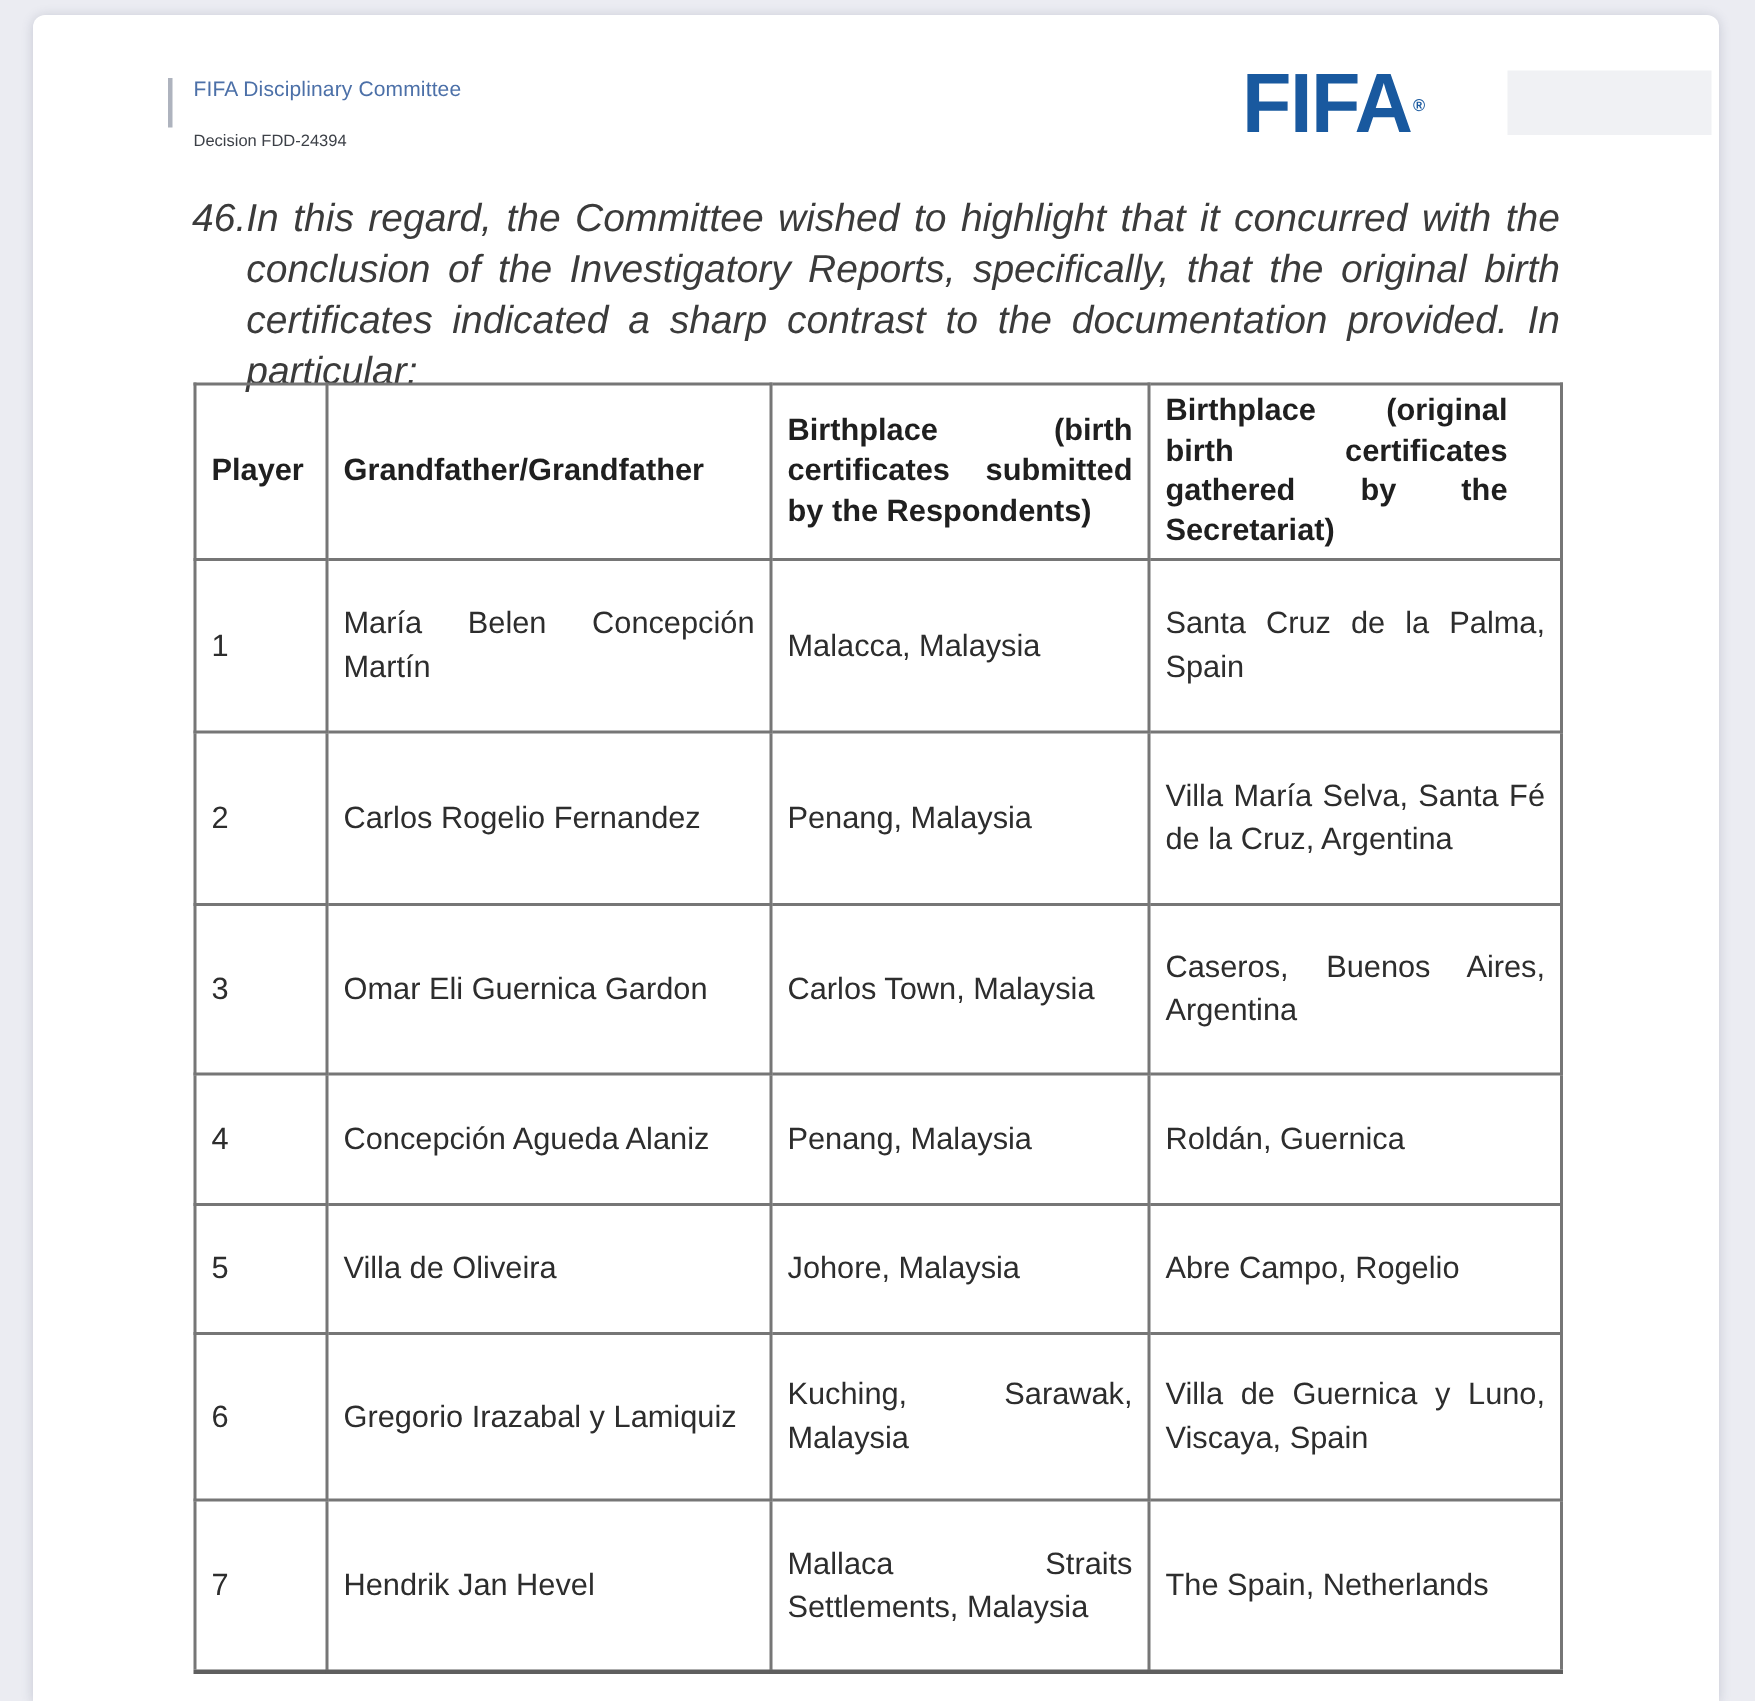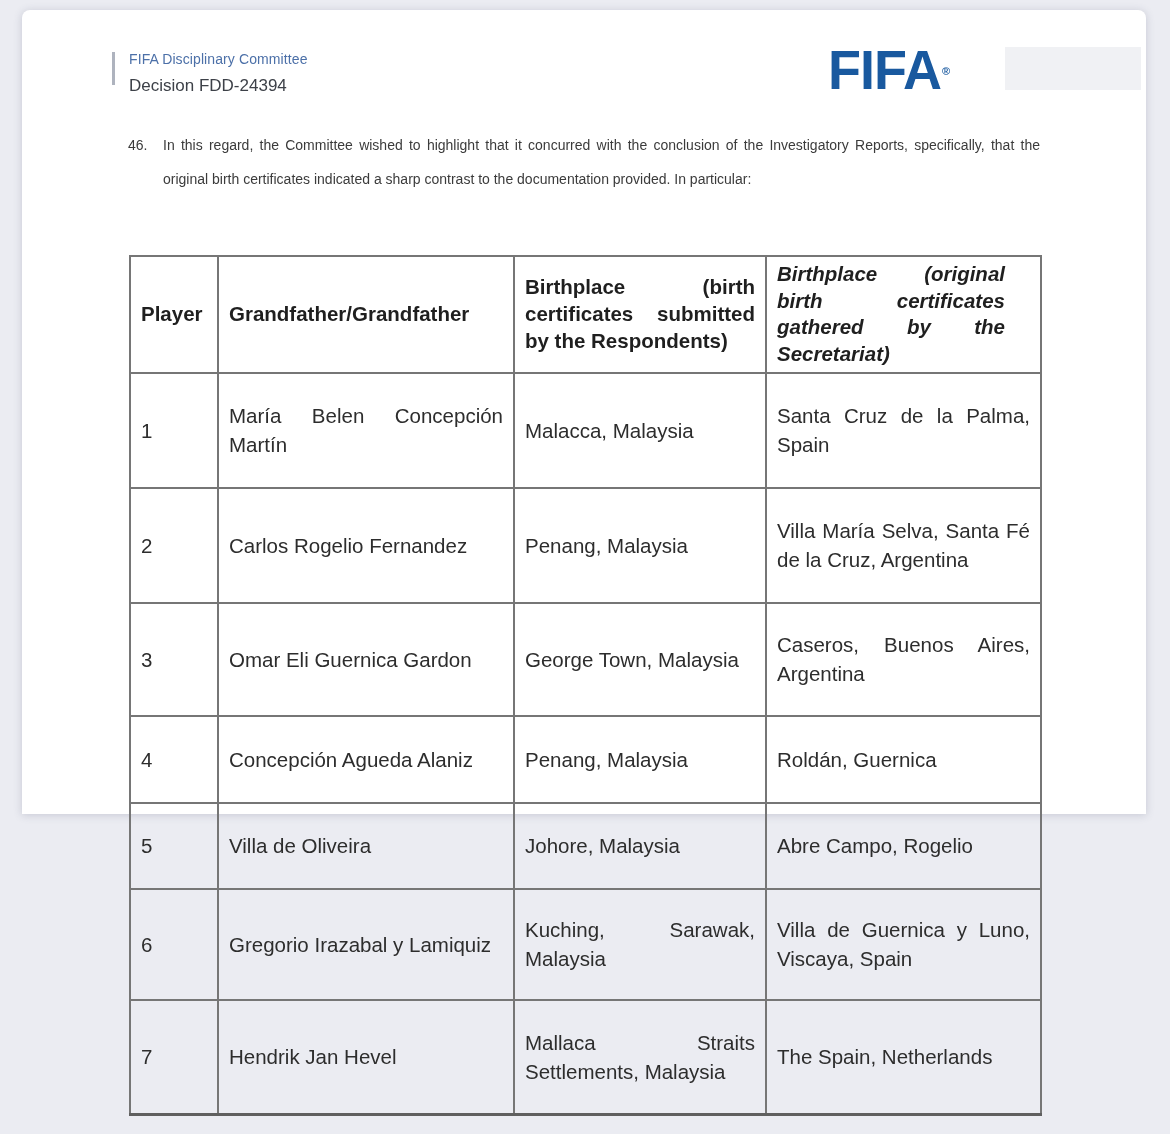--- a/index.html
+++ b/index.html
@@ -5,59 +5,59 @@
   html,body{margin:0;padding:0;}
   body{
     width:1170px;height:1134px;
     background:#ebecf2;
     font-family:"Liberation Sans","DejaVu Sans",sans-serif;
     position:relative;overflow:hidden;
     color:#2f2f2f;
   }
   .page{
     position:absolute;left:22px;top:10px;
-    width:1124px;height:804px;
+    width:1124px;height:1124px;
     background:#ffffff;
     border-radius:8px 8px 0 0;
     box-shadow:0 1px 8px rgba(70,75,105,.22);
   }
   
   .ref-bar{
     position:absolute;left:90px;top:42px;
     width:3px;height:33px;background:#aeb3be;
   }
   .doc-ref{position:absolute;left:107px;top:42px;line-height:1;}
   .committee-link{
     font-size:14px;color:#4c70a8;letter-spacing:.1px;
     display:block;text-decoration:none;
   }
   .decision-id{
-    display:block;margin-top:11px;
-    font-size:17px;color:#3d4148;
+    display:block;margin-top:23px;
+    font-size:11px;color:#3d4148;
   }
   .fifa-logo{
     position:absolute;left:806px;top:30px;
     font-size:54px;line-height:56px;font-weight:800;
     color:#19599f;letter-spacing:-1px;
     transform:scaleY(1.04);transform-origin:top left;
     white-space:nowrap;
   }
   .reg-mark{
     font-size:11px;font-weight:700;vertical-align:top;
     position:relative;top:2px;left:1px;letter-spacing:0;
   }
   .gray-bar{
     position:absolute;left:983px;top:37px;
     width:136px;height:43px;background:#f0f1f4;
   }
   
   .para{
     position:absolute;left:106px;top:118px;width:912px;
     display:flex;align-items:flex-start;
-    font-size:14px;line-height:34px;color:#3b3b3b;
+    font-size:26px;line-height:34px;color:#3b3b3b;font-style:italic;
   }
   .para-num{flex:0 0 35px;}
   .para-text{flex:1 1 auto;text-align:justify;}
   
   .doc-table{
     position:absolute;left:107px;top:245px;
     width:911px;border-collapse:collapse;table-layout:fixed;
     font-size:20.5px;color:#2d2d2d;
   }
   .doc-table th,.doc-table td{
@@ -67,21 +67,21 @@
     overflow:hidden;
   }
   .doc-table{border:2px solid #5f5f5f;border-bottom-width:3px;}
   .doc-table th{
     font-weight:700;text-align:justify;text-align-last:left;
     line-height:1.3;padding:4px 10px;color:#1f1f1f;
   }
   .doc-table td{
     text-align:justify;text-align-last:left;line-height:1.42;
   }
-  .hdr-narrow{display:inline-block;max-width:228px;text-align:justify;text-align-last:left;font-style:italic;}
+  .hdr-narrow{display:inline-block;max-width:228px;text-align:justify;text-align-last:left;}
   thead tr{height:115px;}
   tbody tr:nth-child(1){height:115px;}
   tbody tr:nth-child(2){height:115px;}
   tbody tr:nth-child(3){height:113px;}
   tbody tr:nth-child(4){height:87px;}
   tbody tr:nth-child(5){height:86px;}
   tbody tr:nth-child(6){height:111px;}
   tbody tr:nth-child(7){height:115px;}
 </style>
 </head>
@@ -129,21 +129,21 @@
       </tr>
       <tr>
         <td>2</td>
         <td>Carlos Rogelio Fernandez</td>
         <td>Penang, Malaysia</td>
         <td>Villa María Selva, Santa Fé de la Cruz, Argentina</td>
       </tr>
       <tr>
         <td>3</td>
         <td>Omar Eli Guernica Gardon</td>
-        <td>George Town, Malaysia</td>
+        <td>Carlos Town, Malaysia</td>
         <td>Caseros, Buenos Aires, Argentina</td>
       </tr>
       <tr>
         <td>4</td>
         <td>Concepción Agueda Alaniz</td>
         <td>Penang, Malaysia</td>
         <td>Roldán, Guernica</td>
       </tr>
       <tr>
         <td>5</td>

